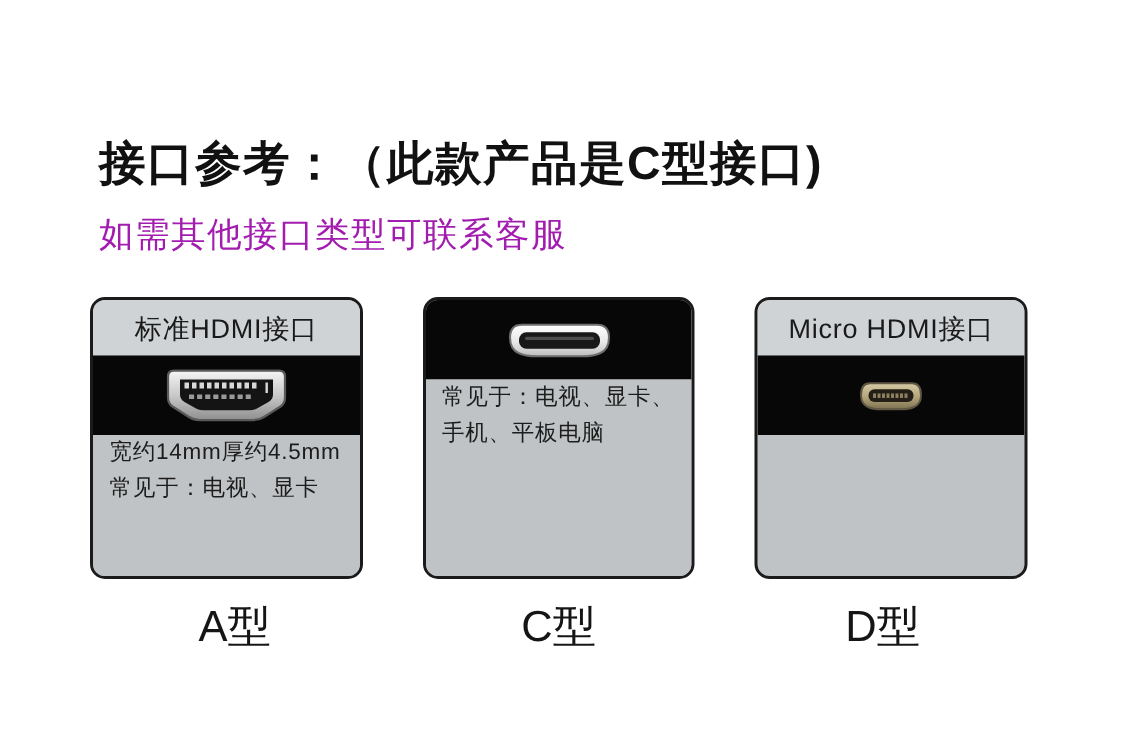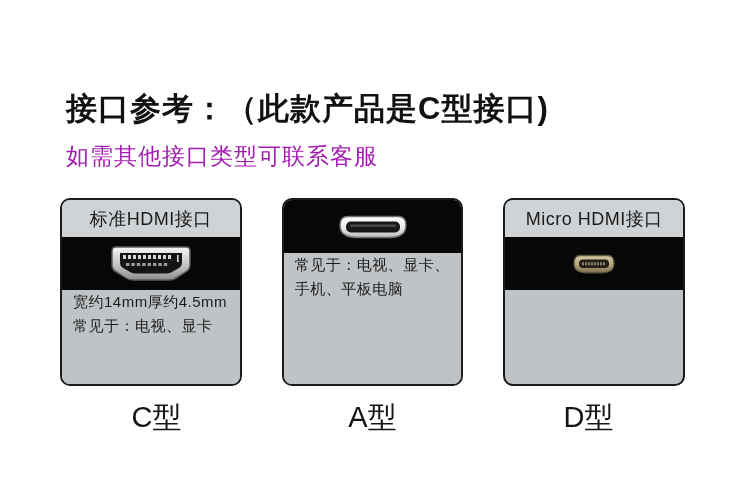--- a/index.html
+++ b/index.html
@@ -196,18 +196,18 @@
             <rect x="28" y="8.3" width="2" height="3"></rect>
               <rect x="31" y="8.3" width="2" height="3"></rect>
           </g>
         </svg>
       </div>
     </div>
 
   </div>
 
   <div class="type-labels">
+    <div class="type-label">A型</div>
     <div class="type-label">C型</div>
-    <div class="type-label">A型</div>
     <div class="type-label">D型</div>
   </div>
 
 </div>
 
 </body></html>

